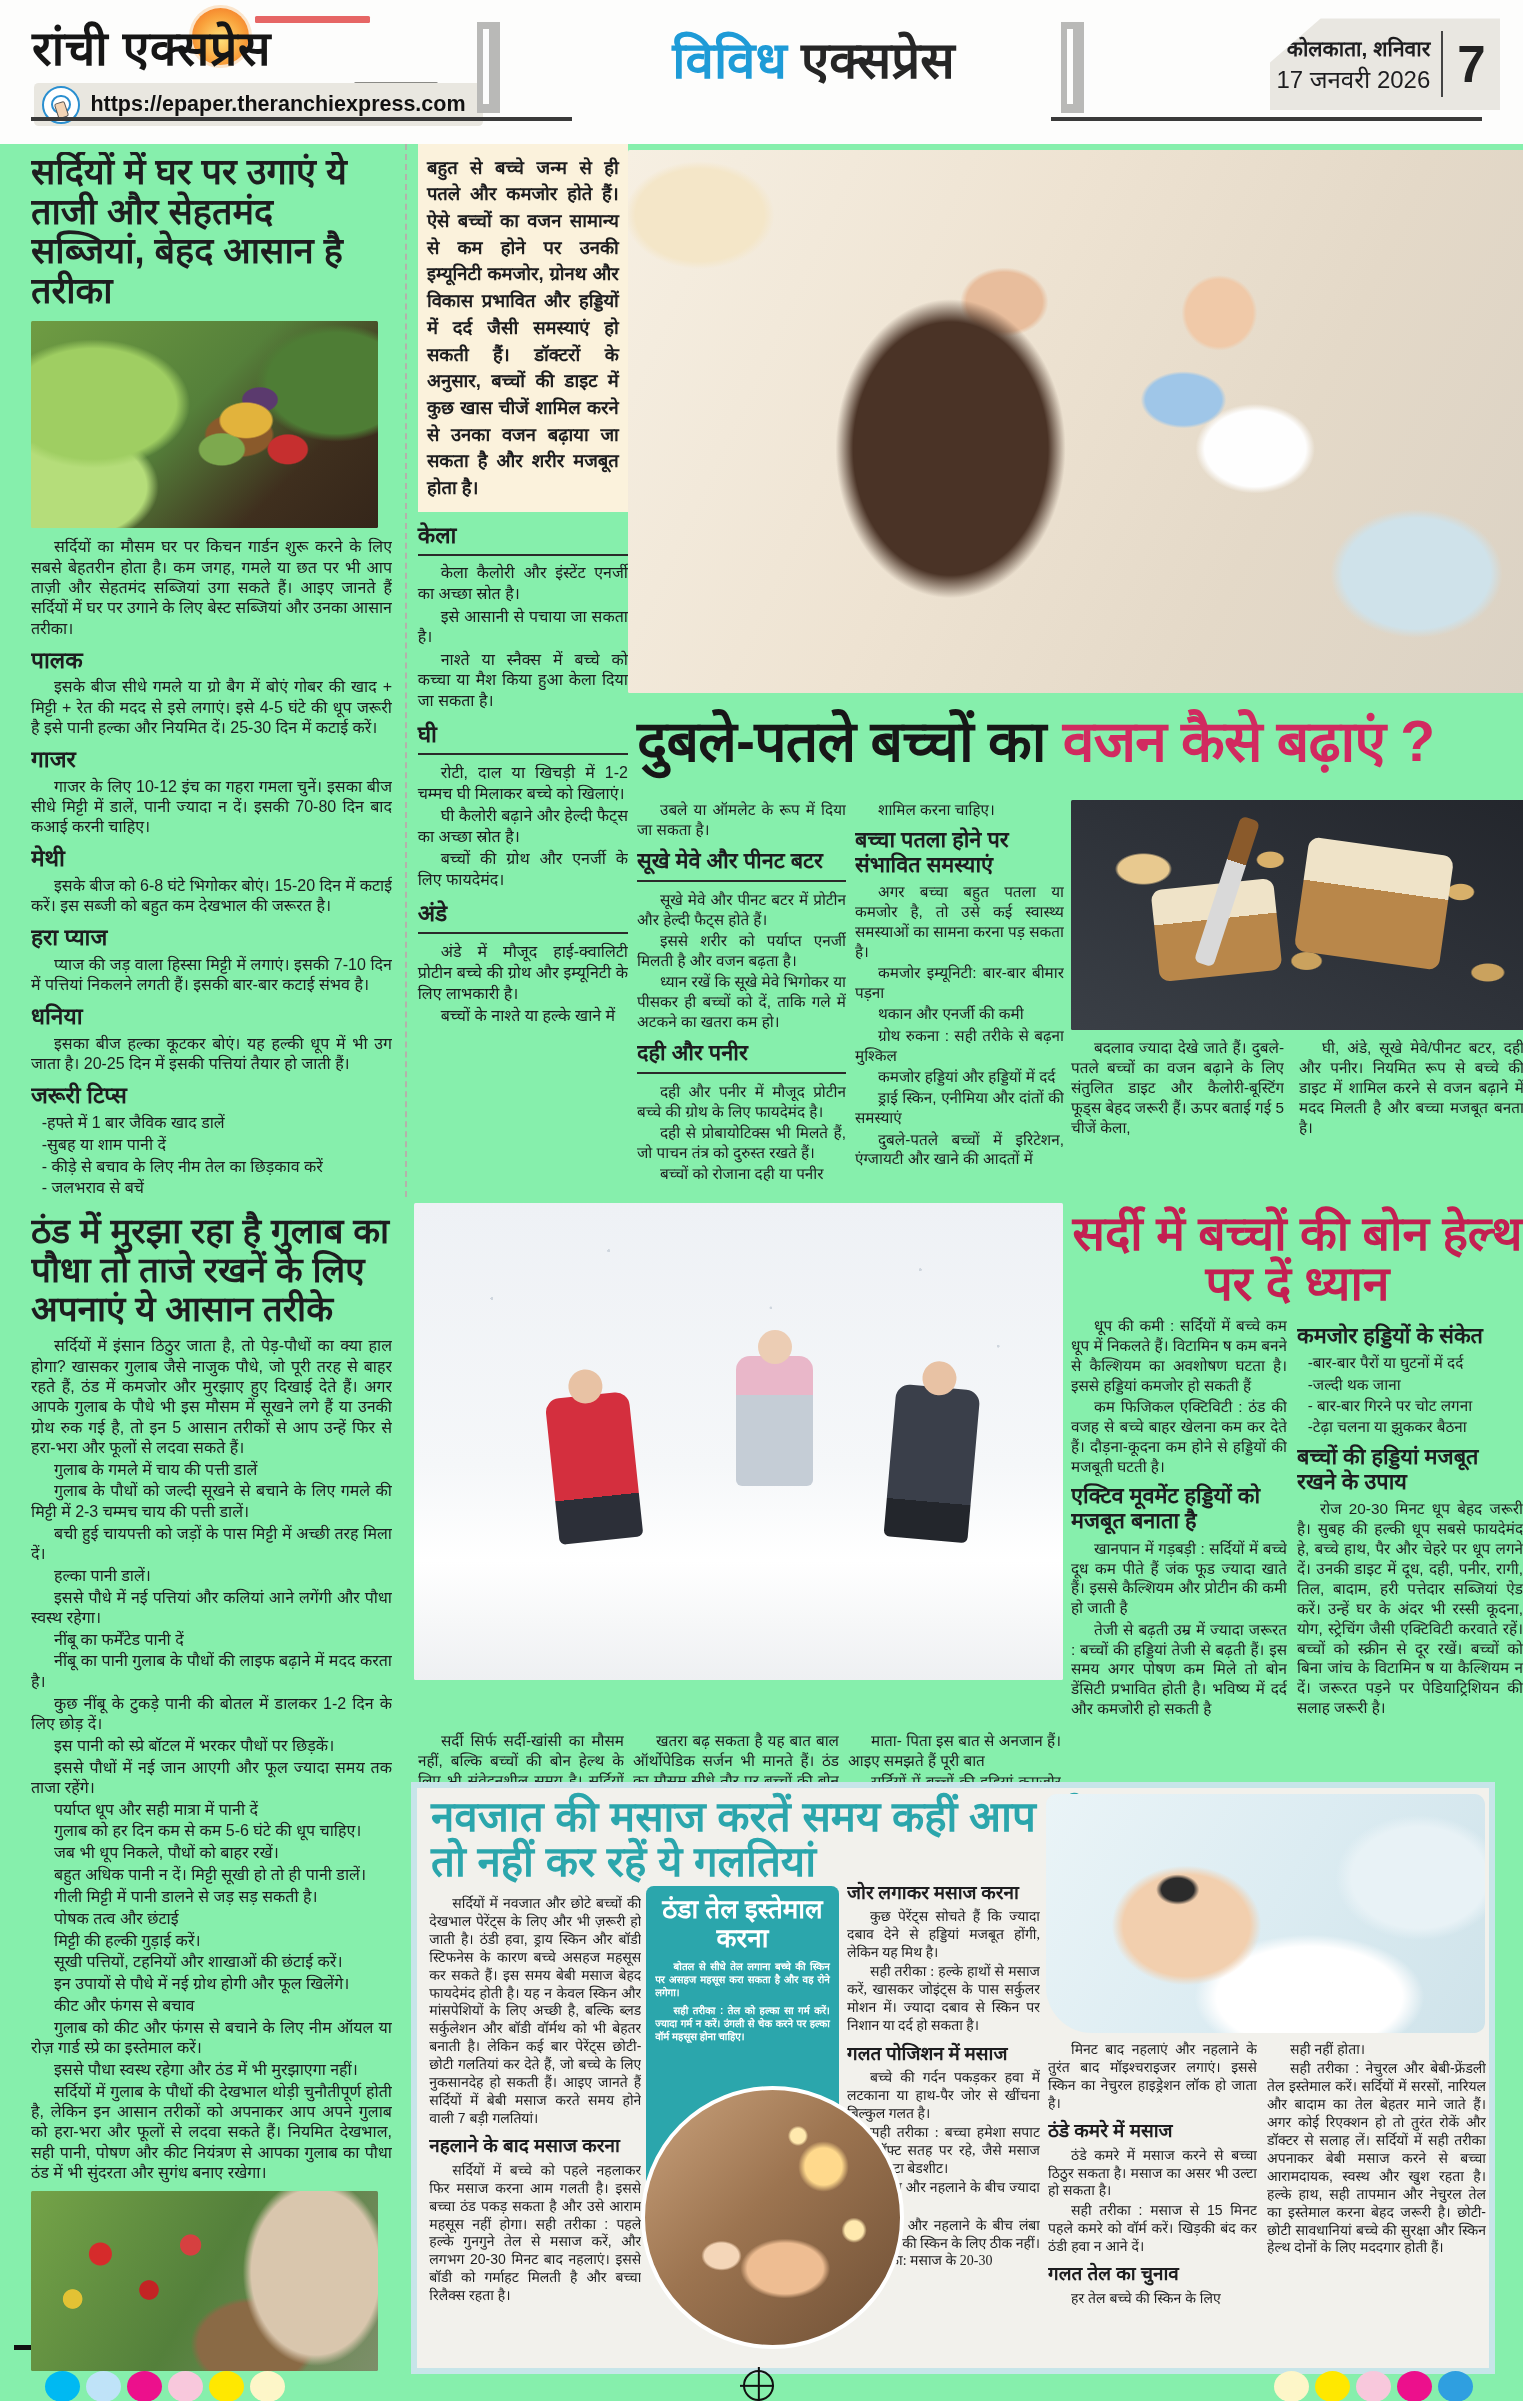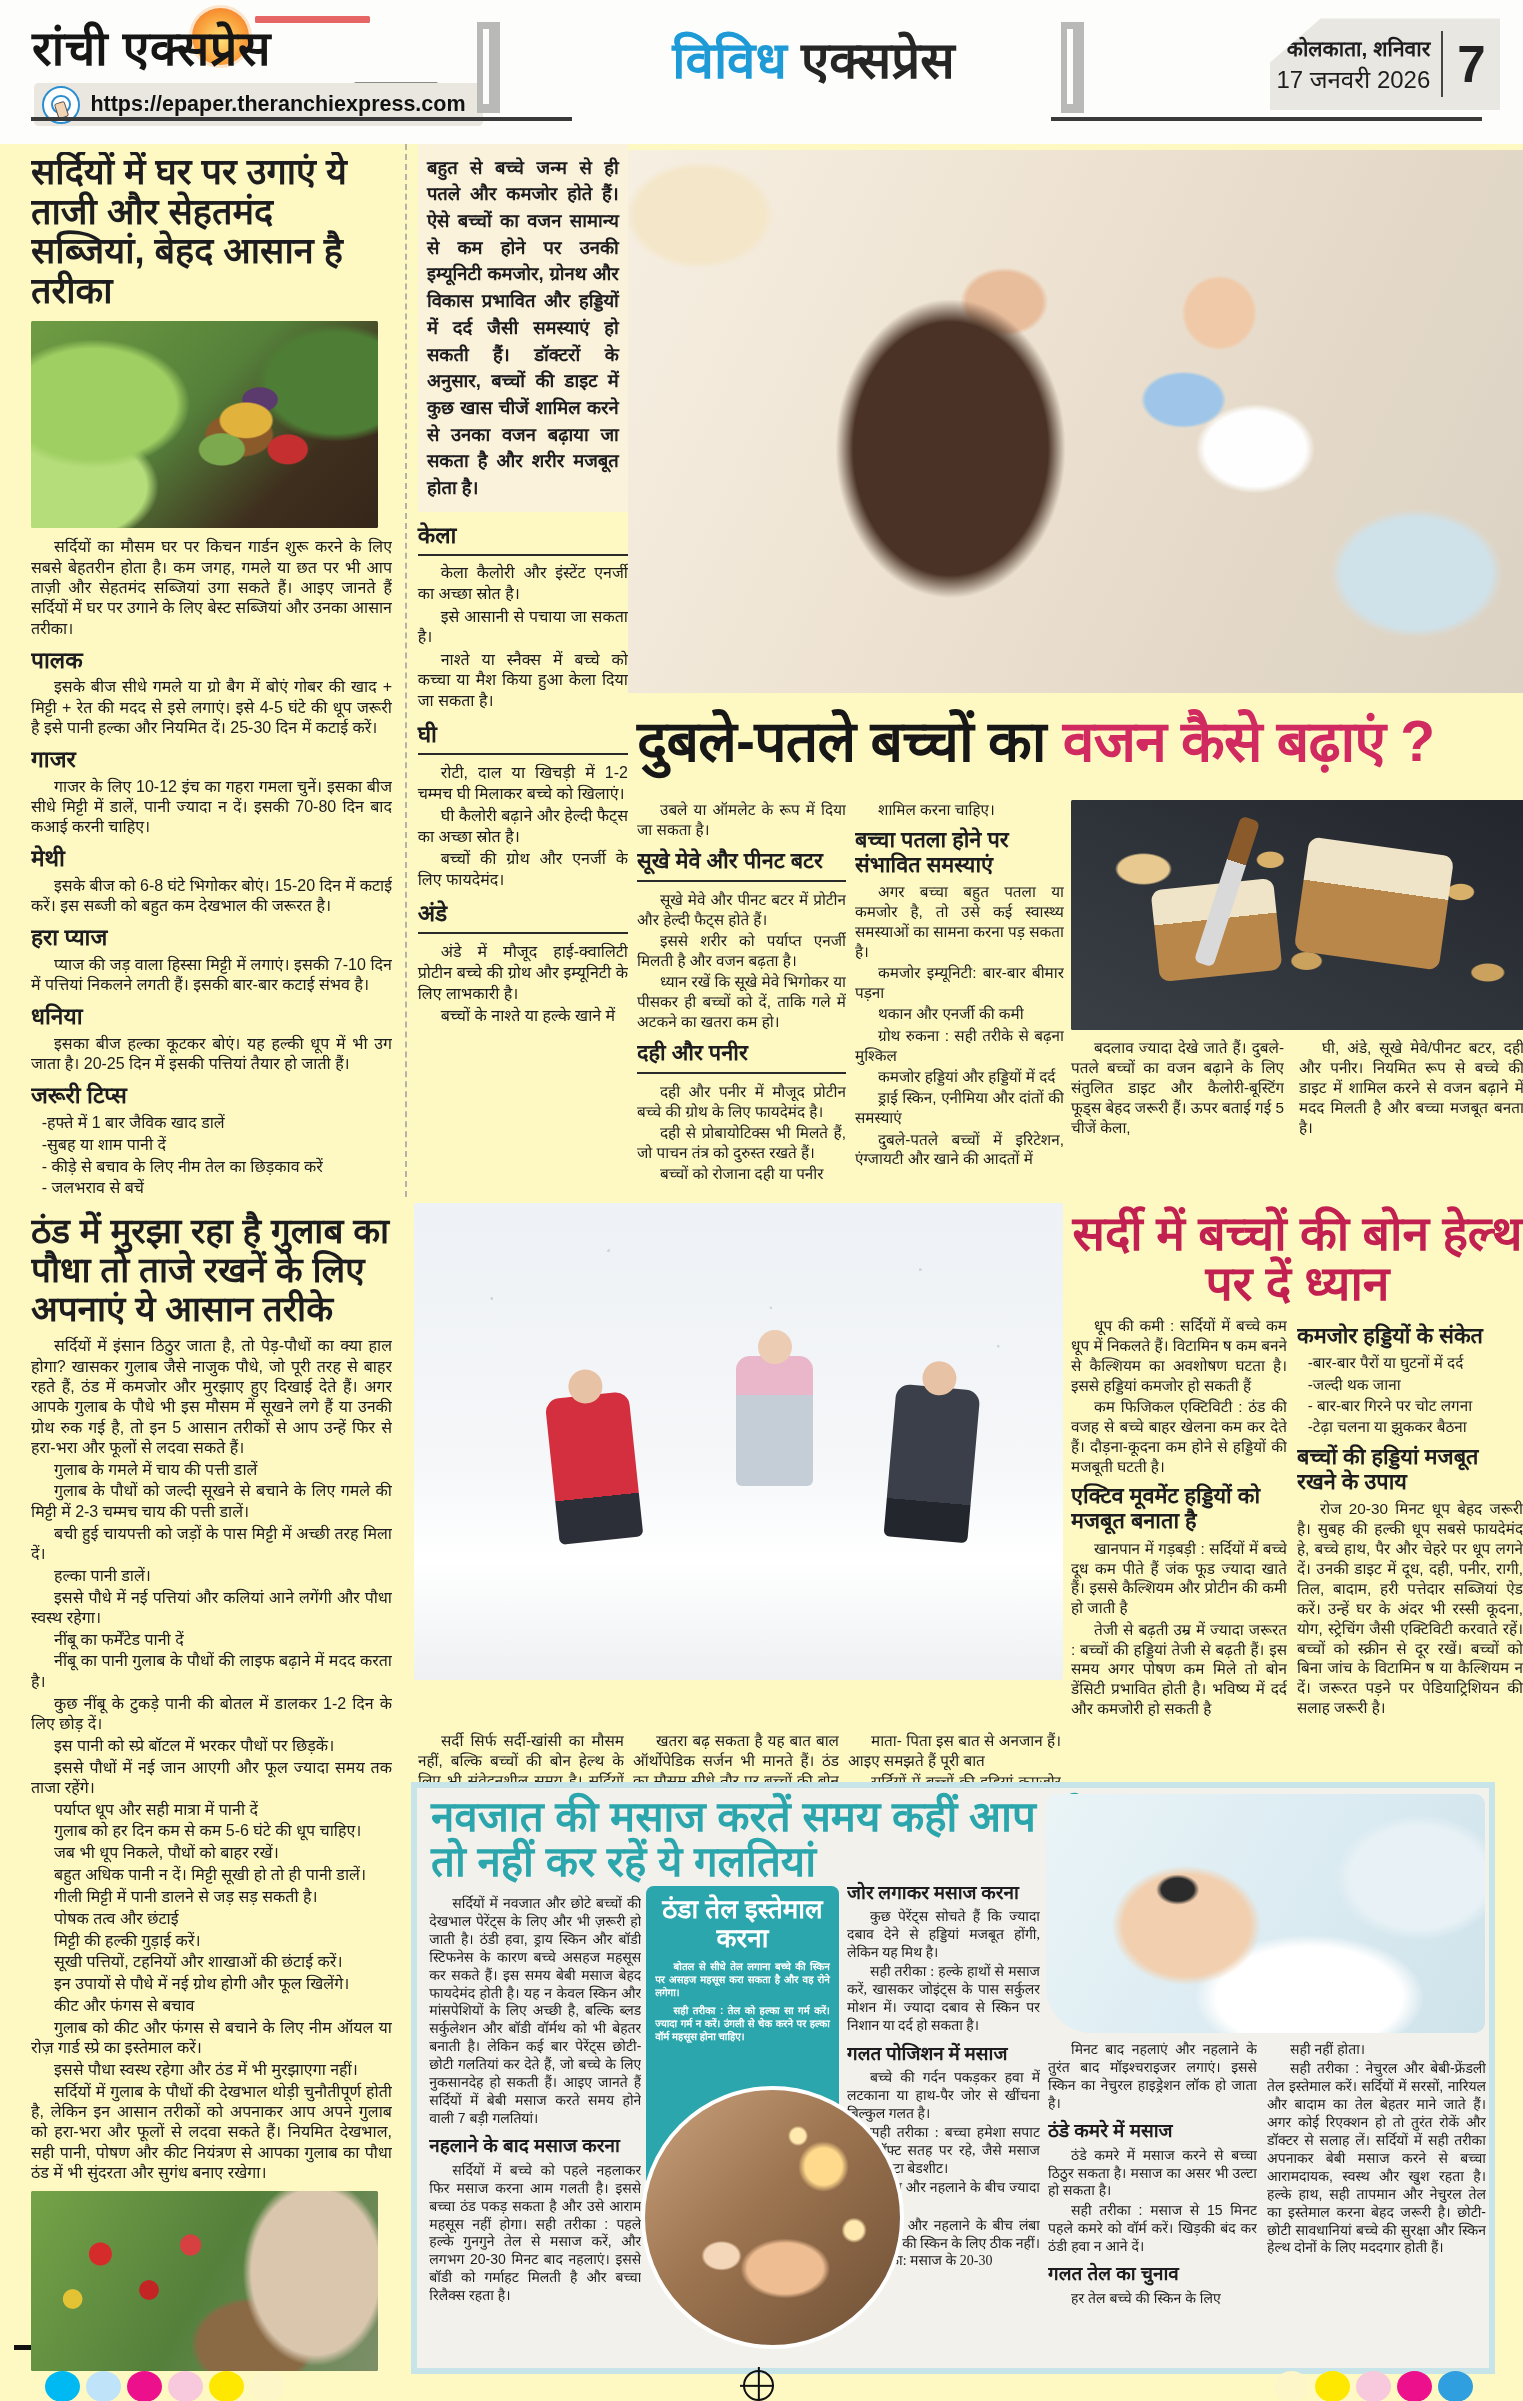--- a/index.html
+++ b/index.html
@@ -1,16 +1,16 @@
 <!DOCTYPE html>
 <html style="font-size:12.3px"><head>
 <meta charset="utf-8">
 <style>
   html,body{margin:0;padding:0;background:#d8d8d4;}
-  .page{position:relative;width:1523px;height:2401px;background:#fef9c3;overflow:hidden;
+  .page{position:relative;width:1523px;height:2401px;background:#86efac;overflow:hidden;
         font-family:"Liberation Sans","DejaVu Sans",sans-serif;color:#1d1d1f;}
   
   .hdr{position:absolute;left:0;top:0;width:1523px;height:144px;background:#fdfdfc;}
   .logo-wrap{position:absolute;left:32px;top:14px;width:460px;}
   .logo-main{font-size:48px;font-weight:bold;color:#161616;letter-spacing:0.8px;position:relative;z-index:2;}
   .sun{position:absolute;left:160px;top:-6.1px;width:57px;height:57px;border-radius:50%;z-index:1;
        background:radial-gradient(circle at 50% 55%,#ffe27a 0%,#f9a13b 55%,#f26a21 100%);
        box-shadow:0 0 0 3.1px rgba(249,161,59,.25);}
   .tagline-red{position:absolute;left:223px;top:1.5px;width:115px;height:7.7px;background:#d33;opacity:.75;border-radius:1.5px;}
   .fineprint{position:absolute;left:322px;top:68px;width:84px;height:7px;background:#8a8a86;border-radius:1.5px;}

